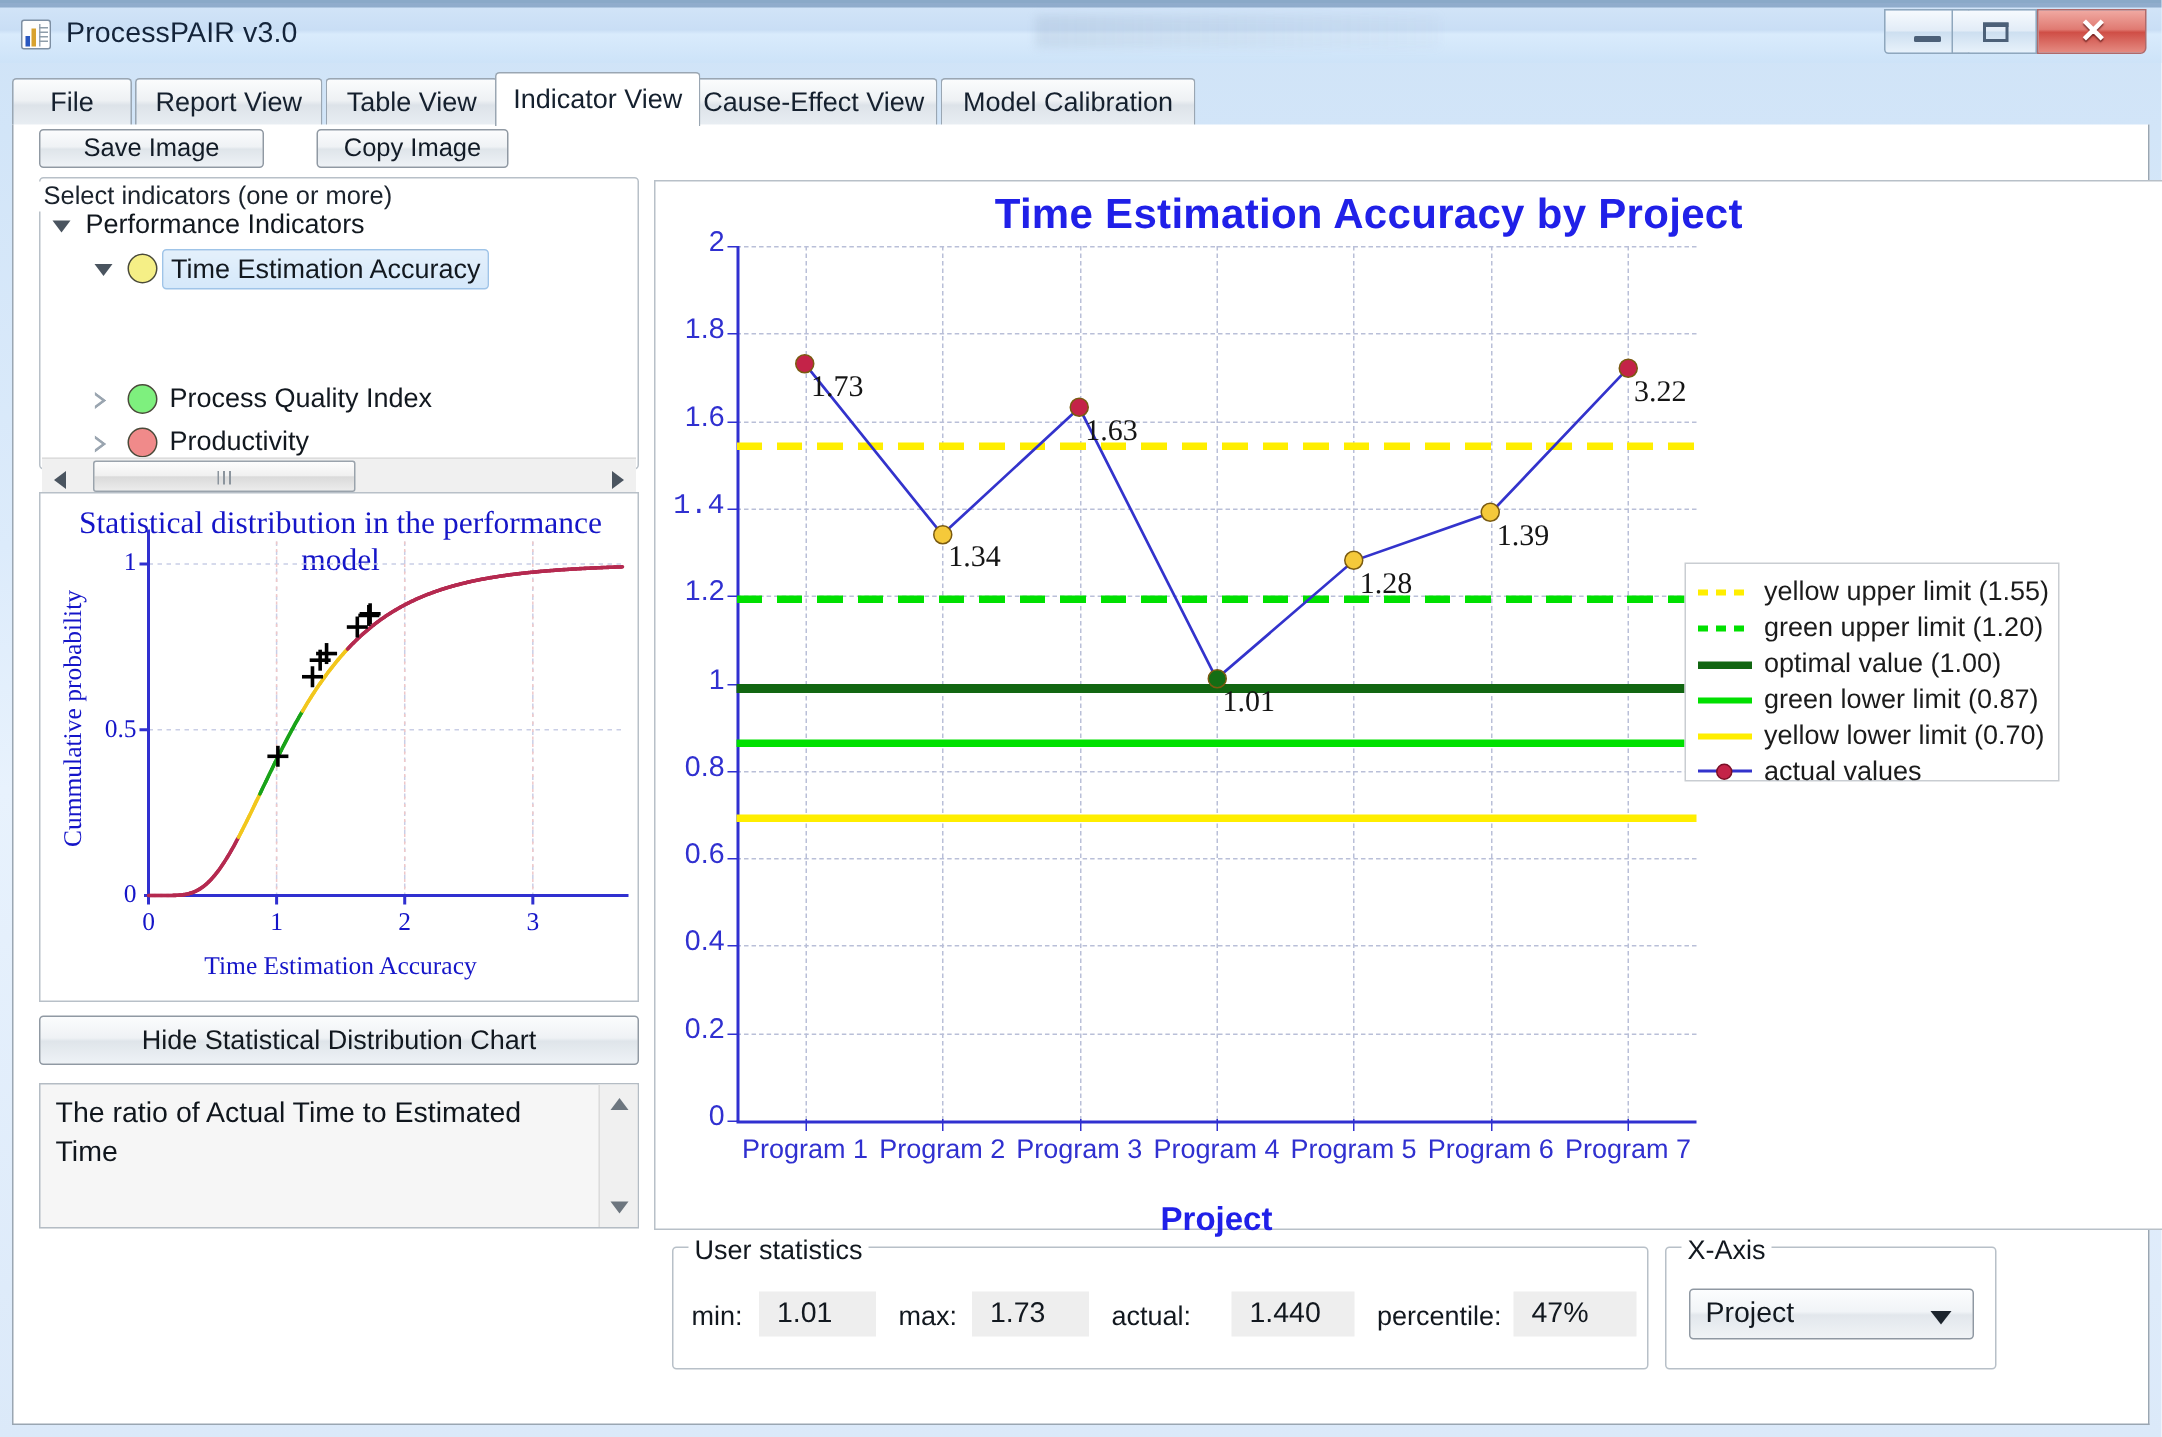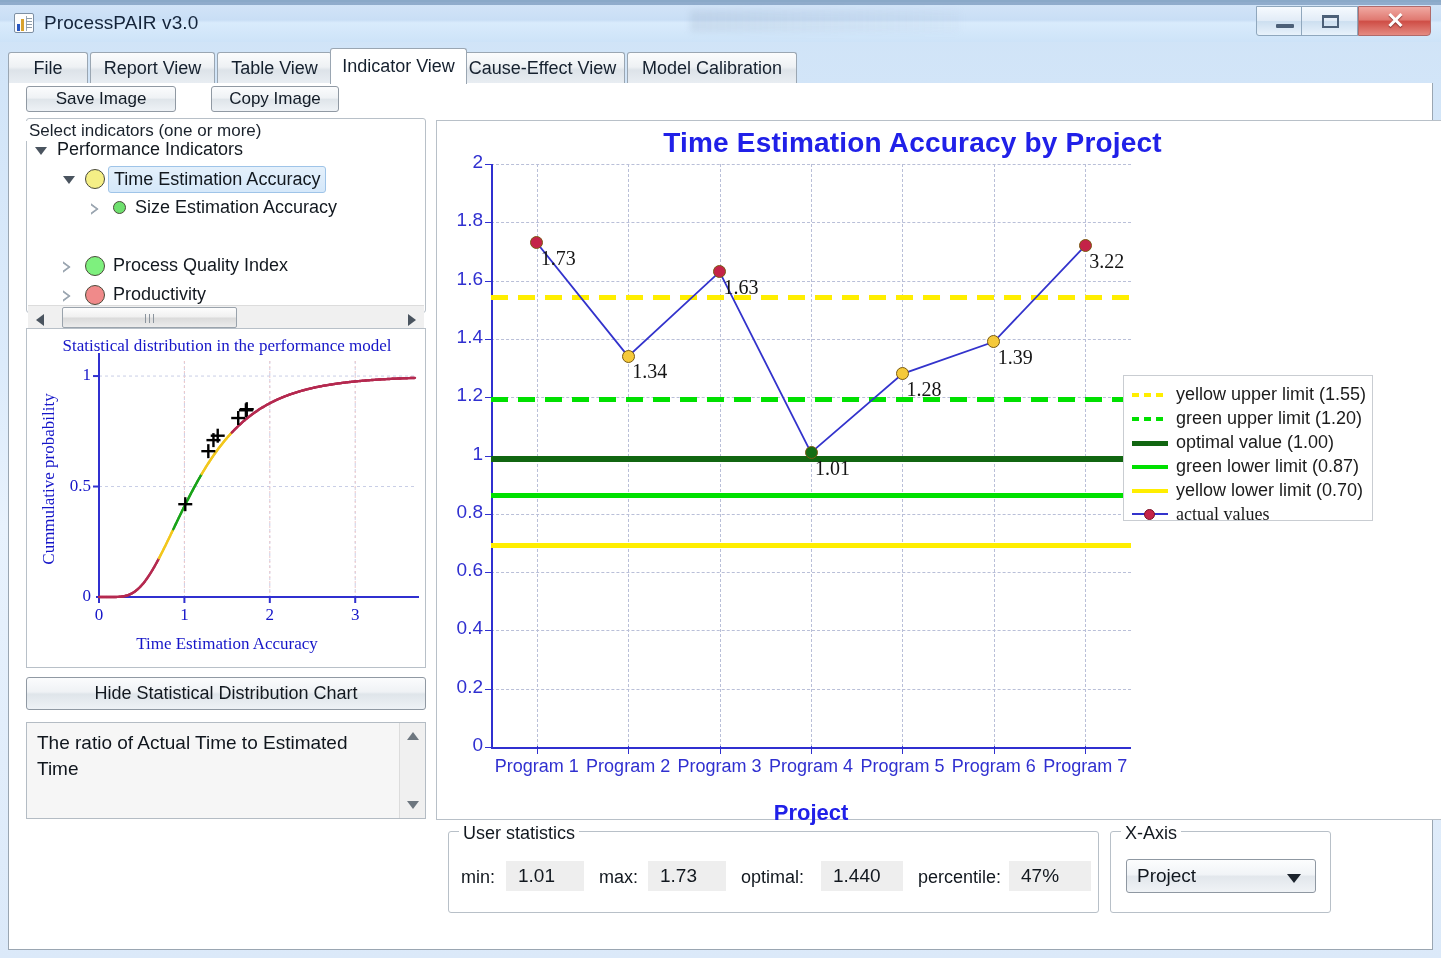--- a/index.html
+++ b/index.html
@@ -161,21 +161,21 @@
   #sb-thumb i{position:absolute;left:50%;top:6px;margin-left:-5px;width:10px;height:9px;
     background:repeating-linear-gradient(to right,#8b949d 0,#8b949d 1px,transparent 1px,transparent 4px);}
 
   
   #statchart{
     position:absolute;left:17px;top:245px;width:400px;height:340px;
     background:#ffffff;border:1px solid #b8c0c8;box-sizing:border-box;
   }
   #stat-title{
     position:absolute;left:0;top:7px;width:400px;text-align:center;
-    font-family:"Liberation Serif",serif;font-size:17px;color:#1515c8;
+    font-family:"Liberation Serif",serif;font-size:21px;color:#1515c8;
   }
   #stat-ylabel{
     position:absolute;left:-68px;top:140px;width:180px;text-align:center;
     transform:rotate(-90deg);
     font-family:"Liberation Serif",serif;font-size:17px;color:#1515c8;
   }
   #stat-xlabel{
     position:absolute;left:0;top:305px;width:400px;text-align:center;
     font-family:"Liberation Serif",serif;font-size:17px;color:#1515c8;
   }
@@ -332,25 +332,20 @@
     <div id="tree-legend">Select indicators (one or more)</div>
     <div id="tree-body">
         <div class="tnode" style="left: 0px; top: 0px; width: 390px;">
           <span class="arrow expanded" style="left: 8px;"></span>
           <span class="tlabel" style="left: 30px;">Performance Indicators</span>
         </div>
         <div class="tnode selected" style="left: 0px; top: 29px; width: 390px;">
           <span class="arrow expanded" style="left: 36px;"></span>
           <span class="dot big" style="left: 58px; background: rgb(245, 239, 134);"></span>
           <span class="tlabel" style="left: 86px;">Time Estimation Accuracy</span>
-        </div>
-        <div class="tnode" style="left: 0px; top: 58px; width: 390px;">
-          <span class="arrow collapsed" style="left: 64px;"></span>
-          <span class="dot small" style="left: 86px; background: rgb(110, 224, 110);"></span>
-          <span class="tlabel" style="left: 108px;">Size Estimation Accuracy</span>
         </div>
         <div class="tnode" style="left: 0px; top: 145px; width: 390px;">
           <span class="arrow collapsed" style="left: 36px;"></span>
           <span class="dot big" style="left: 58px; background: rgb(240, 138, 138);"></span>
           <span class="tlabel" style="left: 86px;">Productivity</span>
         </div>
         <div class="tnode" style="left: 0px; top: 116px; width: 390px;">
           <span class="arrow collapsed" style="left: 36px;"></span>
           <span class="dot big" style="left: 58px; background: rgb(126, 240, 126);"></span>
           <span class="tlabel" style="left: 86px;">Process Quality Index</span>
@@ -843,21 +838,21 @@
           <div class="ytick-mark" style="top: 349.8px;"></div>
           <div class="ytick-lbl" style="top: 336.8px;">0.8</div>
           <div class="gridline gh" style="top: 291.5px;"></div>
           <div class="ytick-mark" style="top: 291.5px;"></div>
           <div class="ytick-lbl" style="top: 278.5px;">1</div>
           <div class="gridline gh" style="top: 233.2px;"></div>
           <div class="ytick-mark" style="top: 233.2px;"></div>
           <div class="ytick-lbl" style="top: 220.2px;">1.2</div>
           <div class="gridline gh" style="top: 174.9px;"></div>
           <div class="ytick-mark" style="top: 174.9px;"></div>
-          <div class="ytick-lbl" style="top: 161.9px;">1.4</div>
+          <div class="ytick-lbl" style="top: 161.9px; font-family: Liberation Mono, monospace;">1.4</div>
           <div class="gridline gh" style="top: 116.6px;"></div>
           <div class="ytick-mark" style="top: 116.6px;"></div>
           <div class="ytick-lbl" style="top: 103.6px;">1.6</div>
           <div class="gridline gh" style="top: 58.3px;"></div>
           <div class="ytick-mark" style="top: 58.3px;"></div>
           <div class="ytick-lbl" style="top: 45.3px;">1.8</div>
           <div class="gridline gh" style="top: 0px;"></div>
           <div class="ytick-mark" style="top: 0px;"></div>
           <div class="ytick-lbl" style="top: -13px;">2</div>
           <div class="gridline gv" style="left: 45.7143px;"></div>
@@ -923,36 +918,36 @@
             <div class="lg-text">optimal value (1.00)</div>
           </div>
           <div class="lg-row" style="top: 78px;">
             <div class="lg-sample" style="border-top: 4px solid rgb(0, 224, 0);"></div>
             <div class="lg-text">green lower limit  (0.87)</div>
           </div>
           <div class="lg-row" style="top: 102px;">
             <div class="lg-sample" style="border-top: 4px solid rgb(255, 238, 0);"></div>
             <div class="lg-text">yellow lower limit  (0.70)</div>
           </div>
-          <div class="lg-row" style="top: 126px; font-family: Liberation Serif, serif;">
+          <div class="lg-row" style="top: 126px;">
             <div class="lg-sample" style="border-top: 2px solid rgb(51, 51, 204);">
               <span style="position: absolute; left: 12px; top: -6px; width: 11px; height: 11px; border-radius: 50%; background: rgb(196, 35, 72); border: 1px solid rgb(122, 16, 40); box-sizing: border-box;"></span>
             </div>
             <div class="lg-text">actual values</div>
           </div>
         </div>
     </div>
 
     <div id="stats-group"></div>
     <div id="stats-legend">User statistics</div>
     <div class="st-label" style="left:452px;">min:</div>
     <div class="st-field" style="left:497px;width:78px;">1.01</div>
     <div class="st-label" style="left:590px;">max:</div>
     <div class="st-field" style="left:639px;width:78px;">1.73</div>
-    <div class="st-label" style="left:732px;">optimal:</div>
+    <div class="st-label" style="left:732px;">actual:</div>
     <div class="st-field" style="left:812px;width:82px;">1.440</div>
     <div class="st-label" style="left:909px;">percentile:</div>
     <div class="st-field" style="left:1000px;width:82px;">47%</div>
 
     <div id="xaxis-group"></div>
     <div id="xaxis-legend">X-Axis</div>
     <div id="xaxis-combo">
       <span class="val">Project</span>
       <span class="chev"></span>
     </div>

